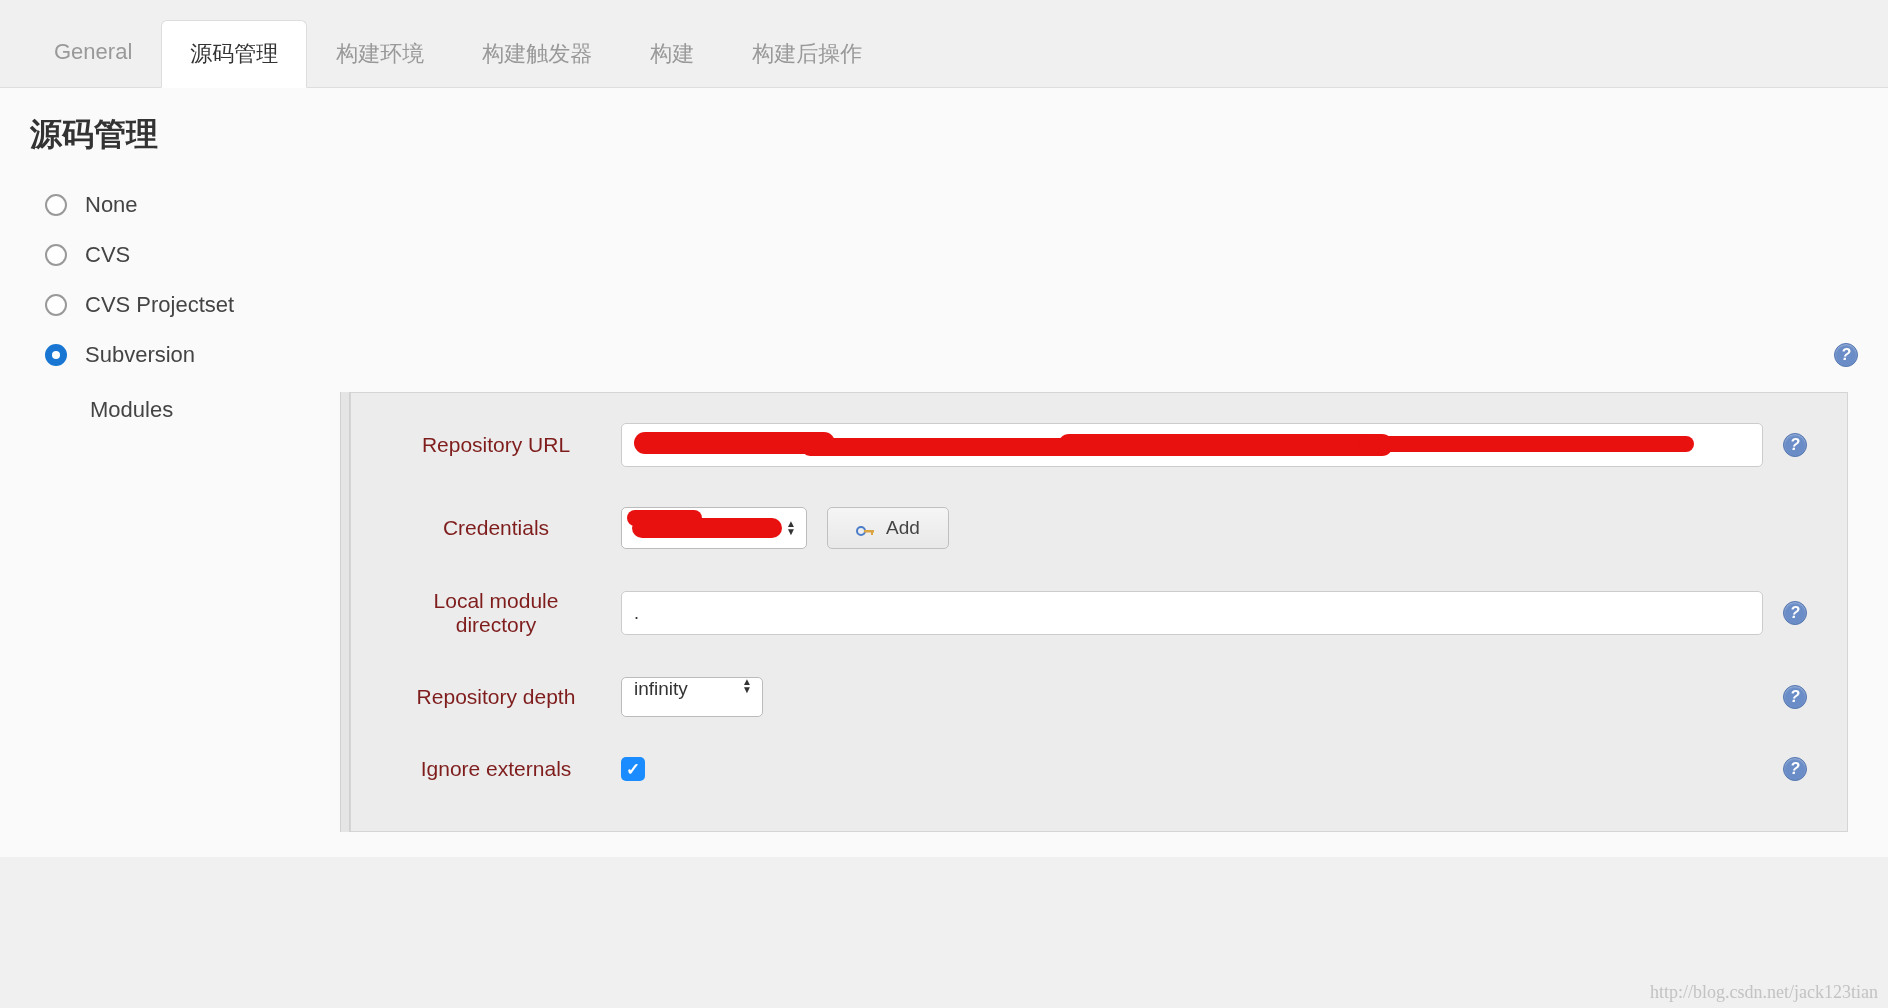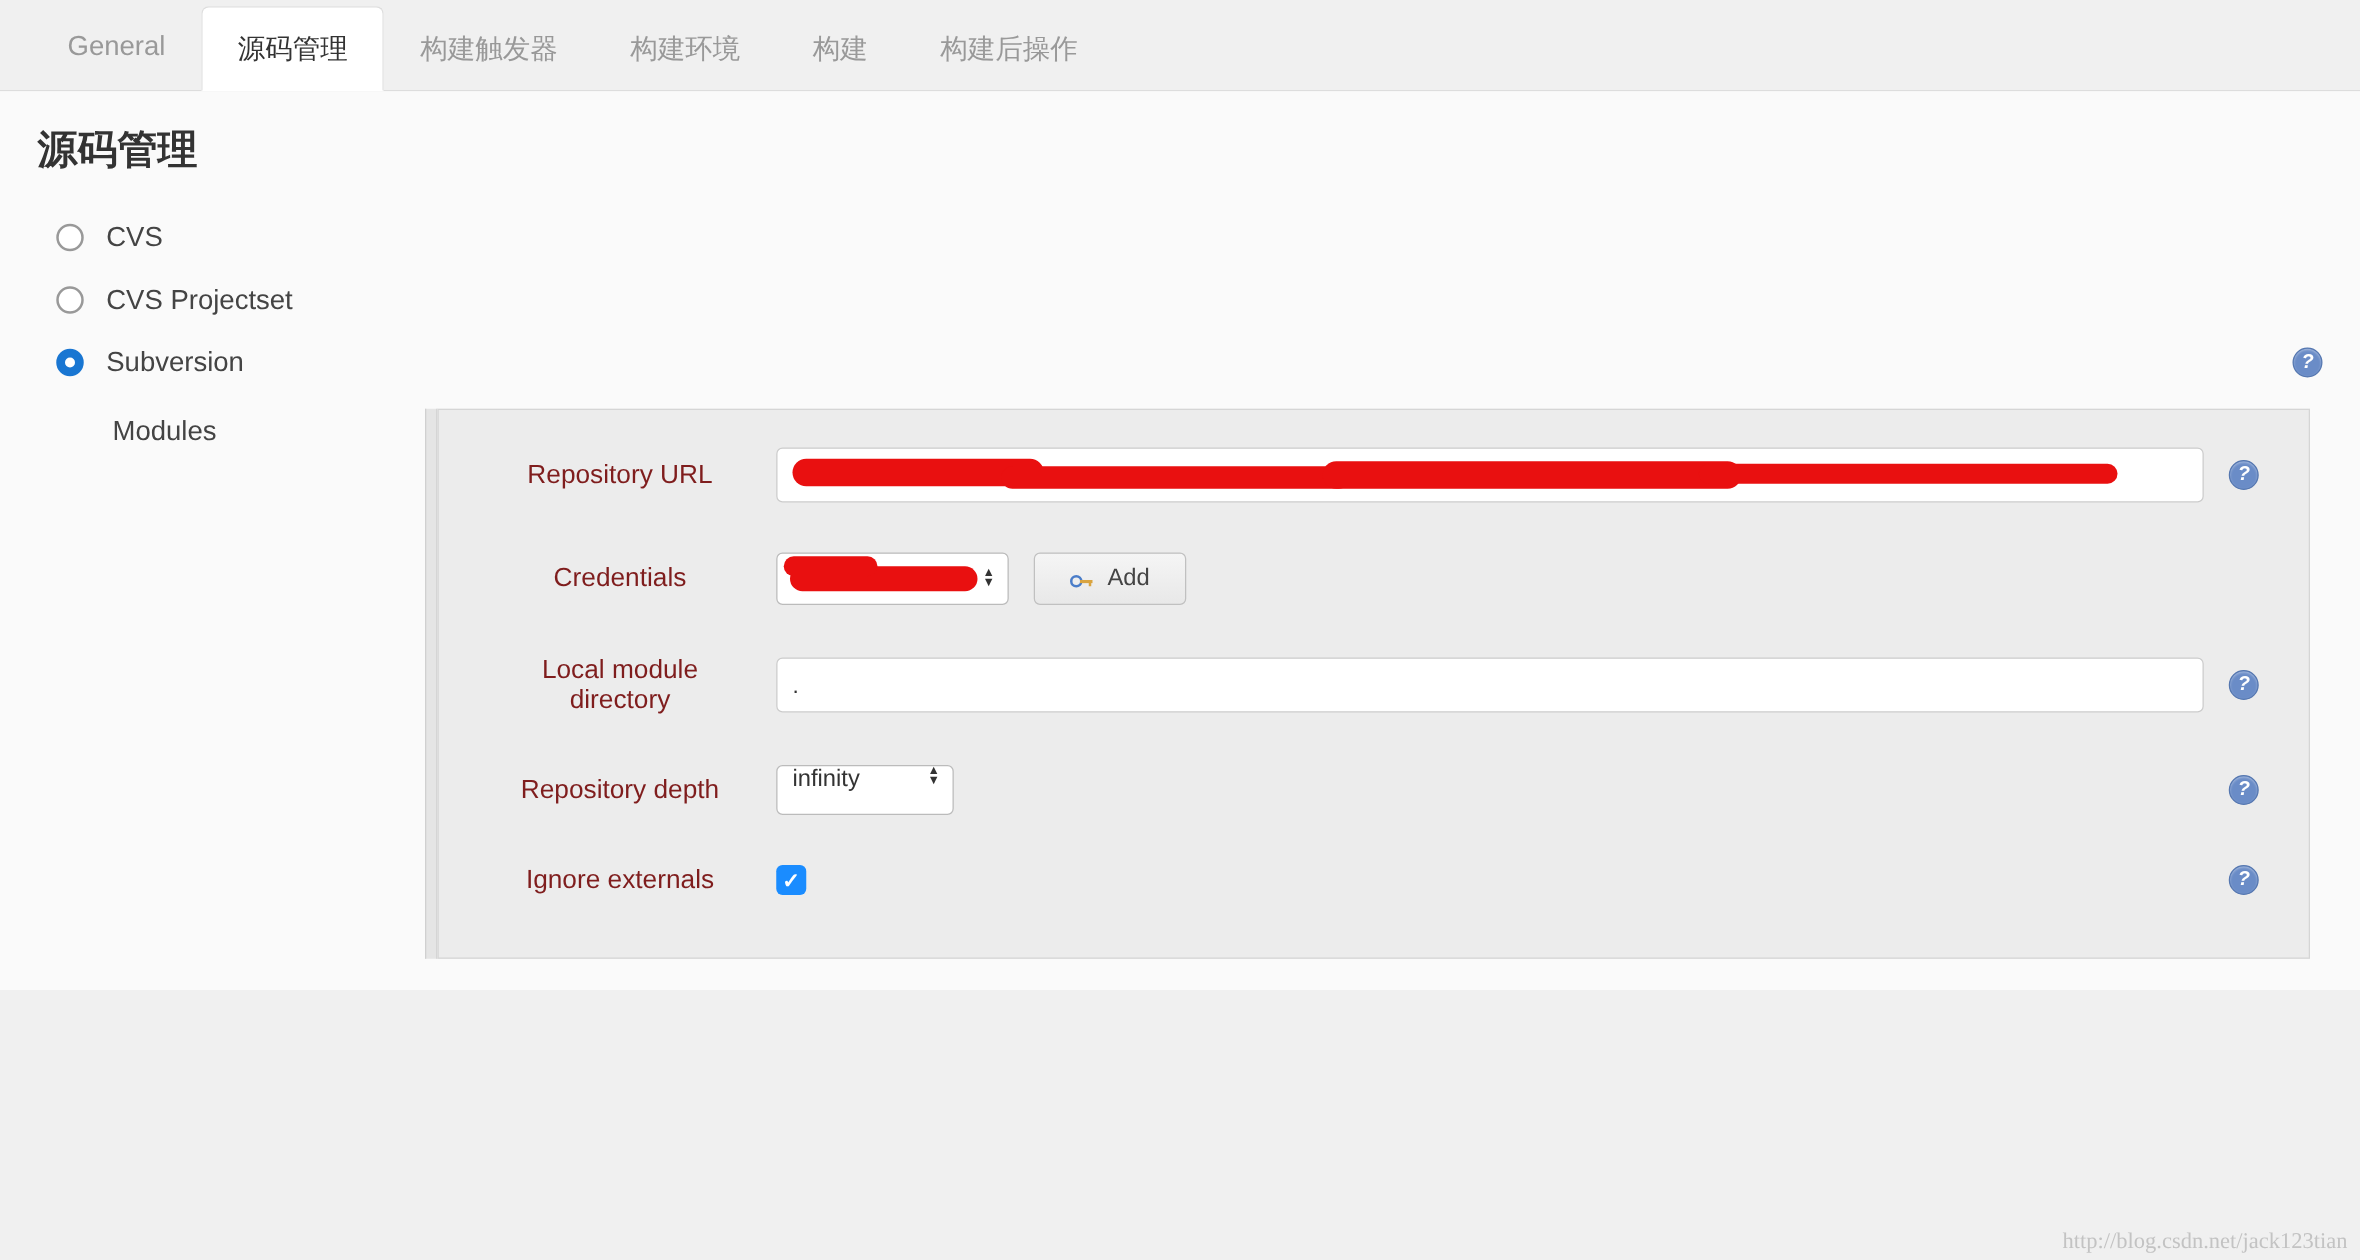--- a/index.html
+++ b/index.html
@@ -15,21 +15,21 @@
     }
     .container {
       background: #f0f0f0;
       min-height: 100vh;
     }
     .tabs {
       display: flex;
       background: #f0f0f0;
       border-bottom: 1px solid #ddd;
       padding-left: 25px;
-      padding-top: 5px;
+      padding-top: 20px;
     }
     .tab {
       padding: 18px 28px;
       color: #999;
       cursor: pointer;
       font-size: 22px;
       border: 1px solid transparent;
       border-bottom: none;
     }
     .tab.active {
@@ -242,31 +242,35 @@
     }
   </style>
 </head>
 <body>
 
 <div class="container">
 
   <div class="tabs">
     <div class="tab">General</div>
     <div class="tab active">源码管理</div>
+    <div class="tab">构建环境</div>
     <div class="tab">构建触发器</div>
-    <div class="tab">构建环境</div>
     <div class="tab">构建</div>
     <div class="tab">构建后操作</div>
   </div>
 
   <div class="content">
     <h1 class="section-title">源码管理</h1>
 
     <div class="radio-group">
 
+      <div class="radio-item">
+        <div class="radio-circle"></div>
+        <span class="radio-label">None</span>
+      </div>
 
       <div class="radio-item">
         <div class="radio-circle"></div>
         <span class="radio-label">CVS</span>
       </div>
 
       <div class="radio-item">
         <div class="radio-circle"></div>
         <span class="radio-label">CVS Projectset</span>
       </div>

